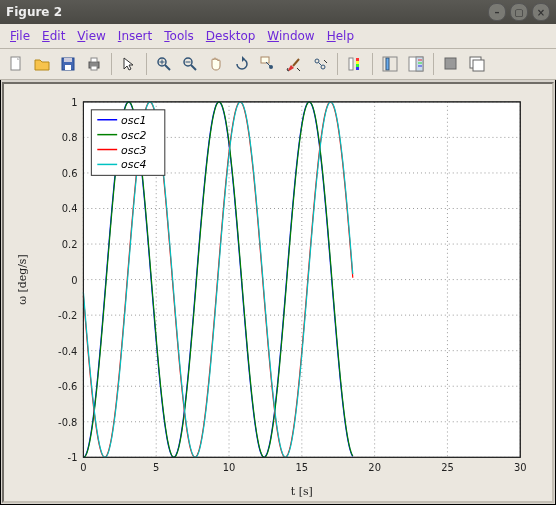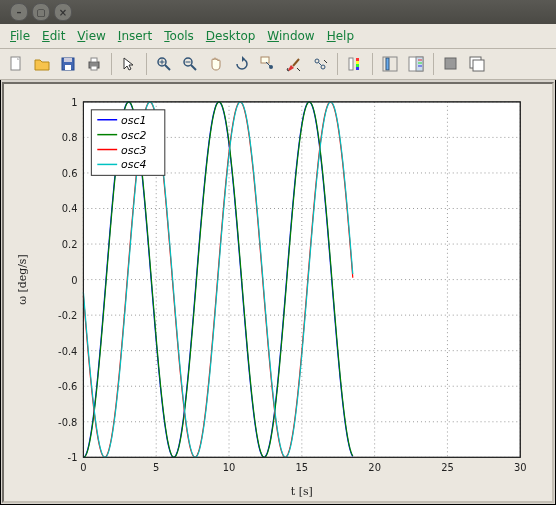--- a/index.html
+++ b/index.html
@@ -1,38 +1,39 @@
 <!DOCTYPE html>
 <html><head>
 <meta charset="utf-8">
 <style>
 html,body{margin:0;padding:0;font-family:"DejaVu Sans","Liberation Sans",sans-serif;font-size:12px;background:#3a3a3a}
 .window{width:556px;height:505px;background:#d8d4cd;display:flex;flex-direction:column;box-shadow:inset 0 0 0 1px #000}
 .titlebar{height:24px;background:linear-gradient(#5a5954,#4a4944);display:flex;align-items:center;padding:0 6px;color:#eee;font-weight:bold}
 .titlebar .title{flex:1}
 .titlebar .btn{width:16px;height:16px;border-radius:8px;background:#7a7a74;margin-left:4px;display:flex;align-items:center;justify-content:center;color:#333;font-size:10px;cursor:pointer;border:1px solid #555}
 .menubar{height:24px;background:#ebe7df;display:flex;align-items:center;padding:0 4px;border-bottom:1px solid #b9b4aa}
-.menubar .mitem{padding:2px 6px;cursor:pointer;color:#15803d}
+.menubar .mitem{padding:2px 6px;cursor:pointer;color:#6d28d9}
 .menubar .mitem u{text-decoration:underline}
 .toolbar{height:30px;background:#ebe7df;display:flex;align-items:center;padding:0 4px;border-bottom:1px solid #b9b4aa;gap:2px}
 .toolbar .tbtn{width:24px;height:24px;display:flex;align-items:center;justify-content:center;cursor:pointer;border-radius:3px}
 .toolbar .sep{width:1px;height:22px;background:#b9b4aa;margin:0 3px}
 .figarea{flex:1;background:#ebe7df;position:relative;margin:2px;border:2px inset #c4bfb5}
 svg.plot{position:absolute;inset:0}
 text.axis-label{font-family:"DejaVu Serif",serif;font-size:11px;fill:#222}
 text.tick{font-size:10px;fill:#222}
 .legend-box{stroke:#333;fill:#fff}
 text.legend{font-style:italic;font-size:11px}
 </style>
 </head>
 <body>
 
 <div class="window">
 
   <div class="titlebar">
+    <span class="title">Figure 2</span>
     <span class="btn">–</span>
     <span class="btn">▢</span>
     <span class="btn">×</span>
   </div>
 
   <div class="menubar">
       <span class="mitem"><u>F</u>ile</span>
       <span class="mitem"><u>E</u>dit</span>
       <span class="mitem"><u>V</u>iew</span>
       <span class="mitem"><u>I</u>nsert</span>

